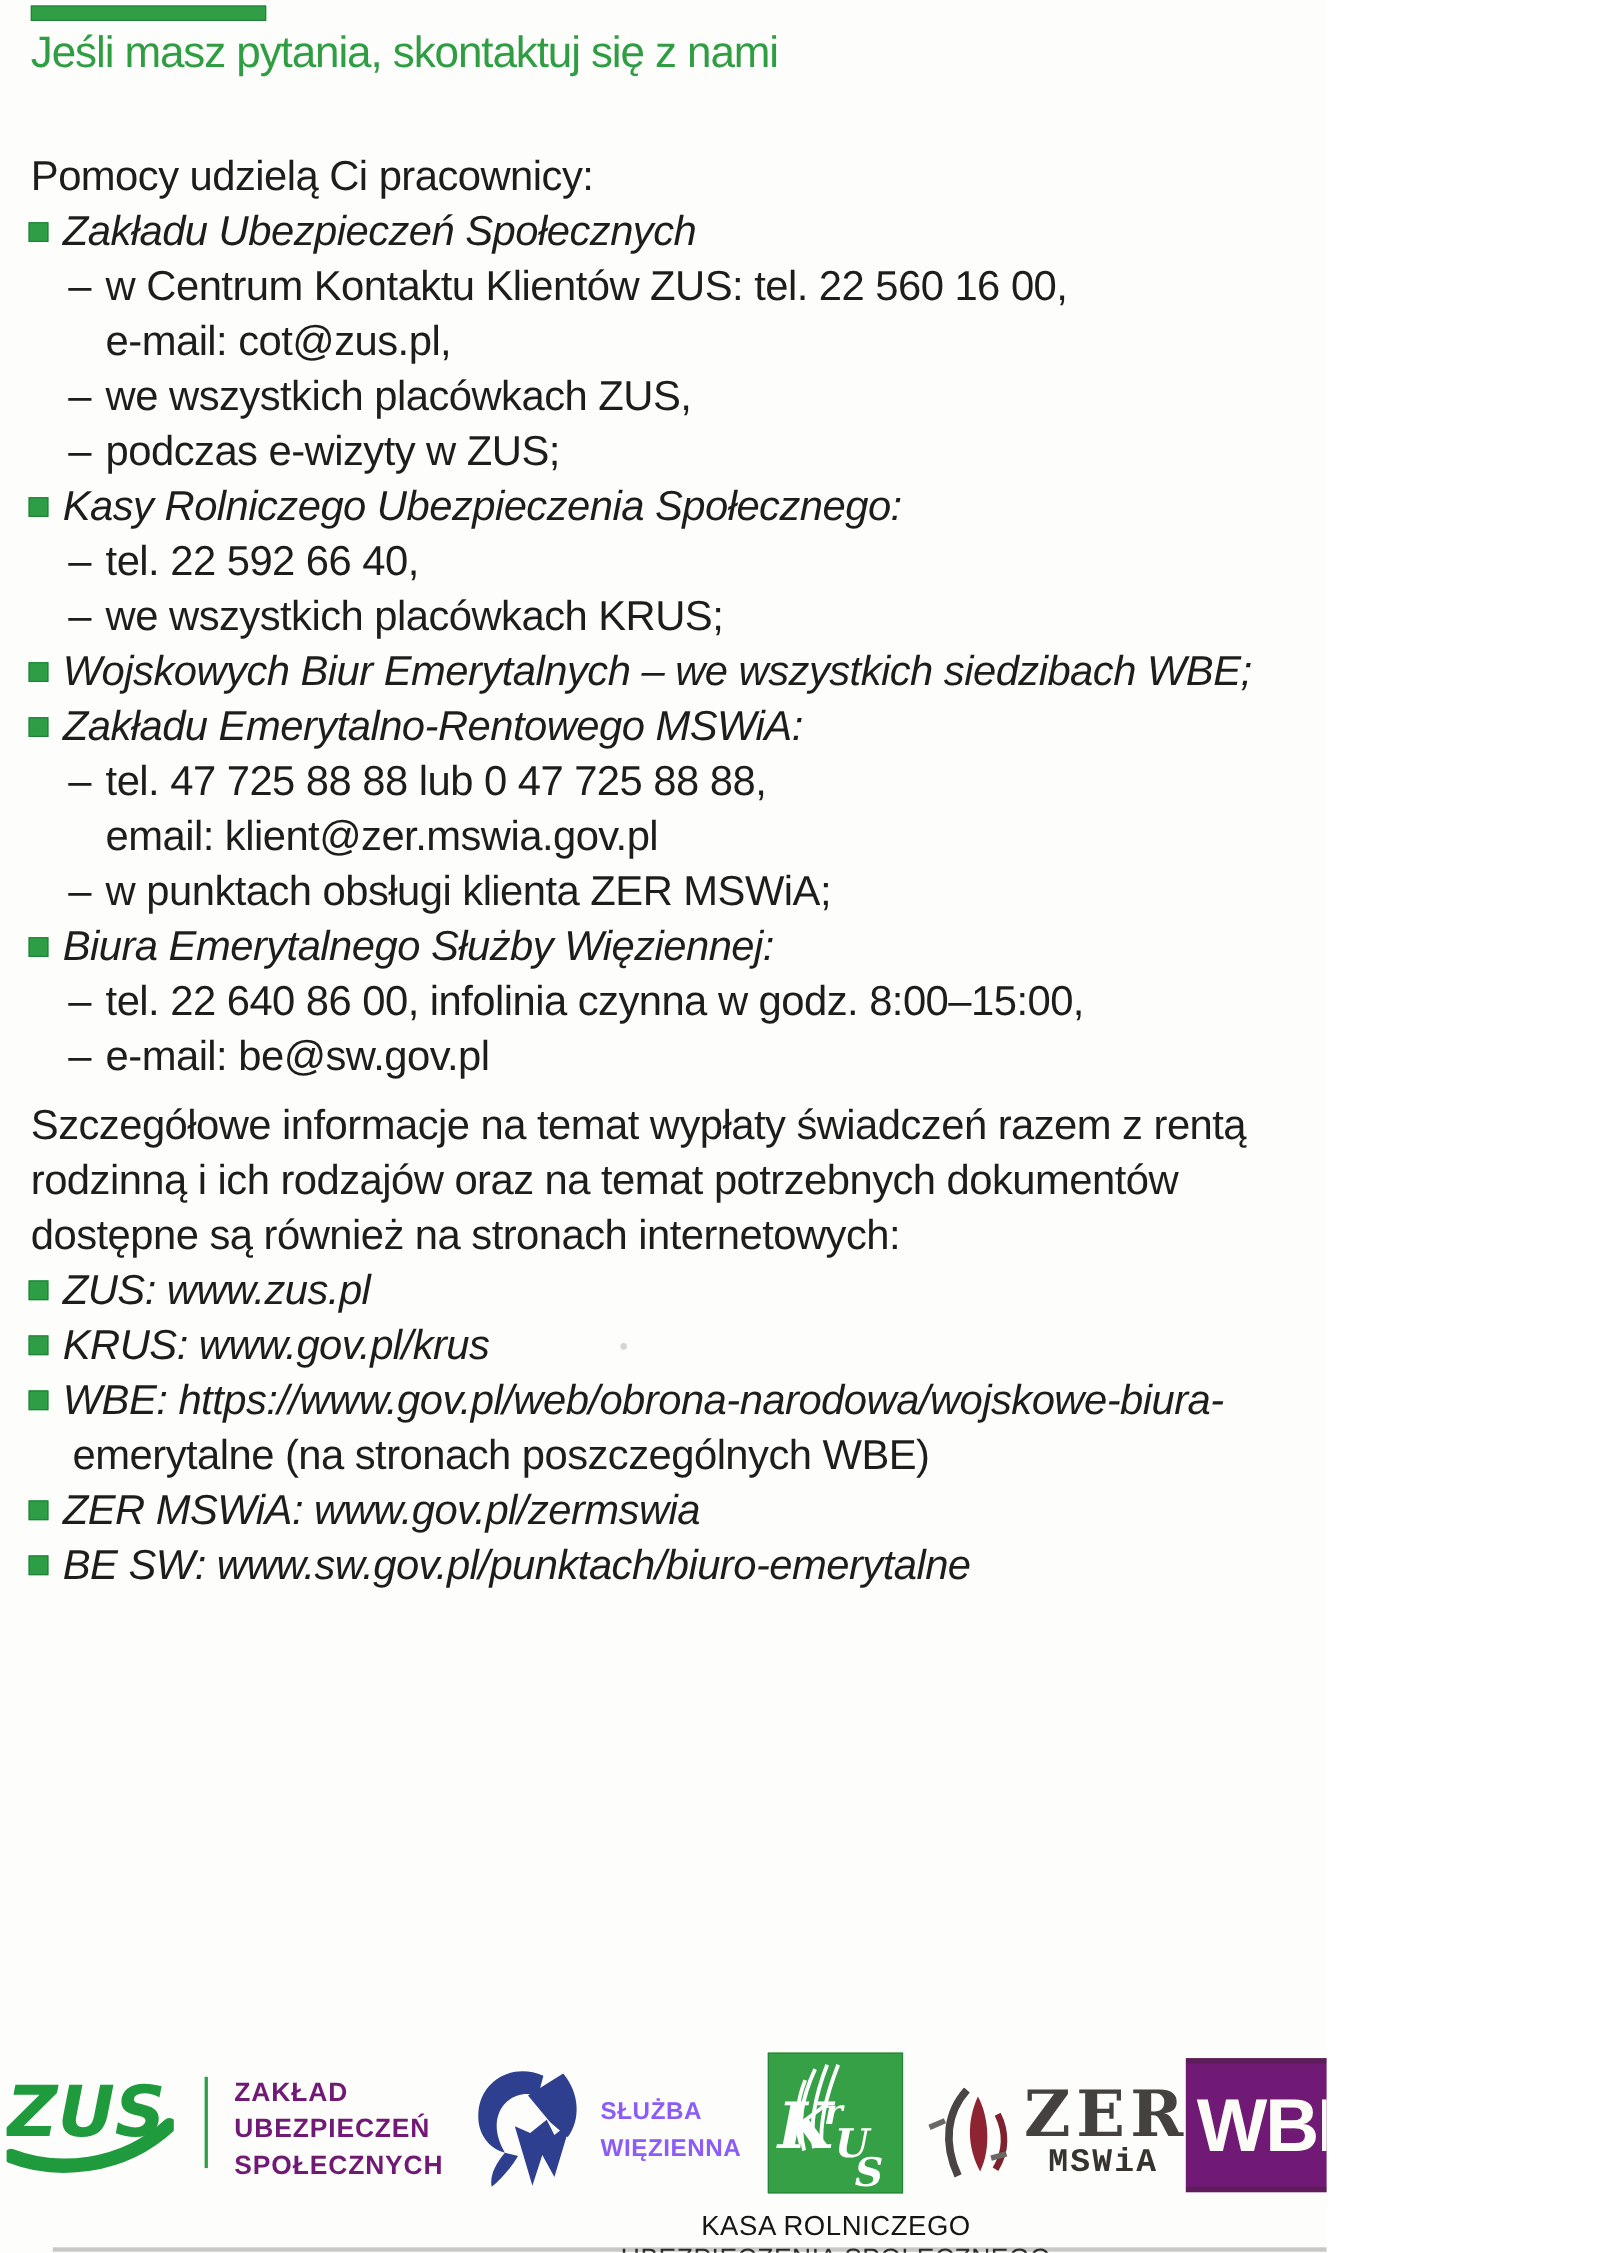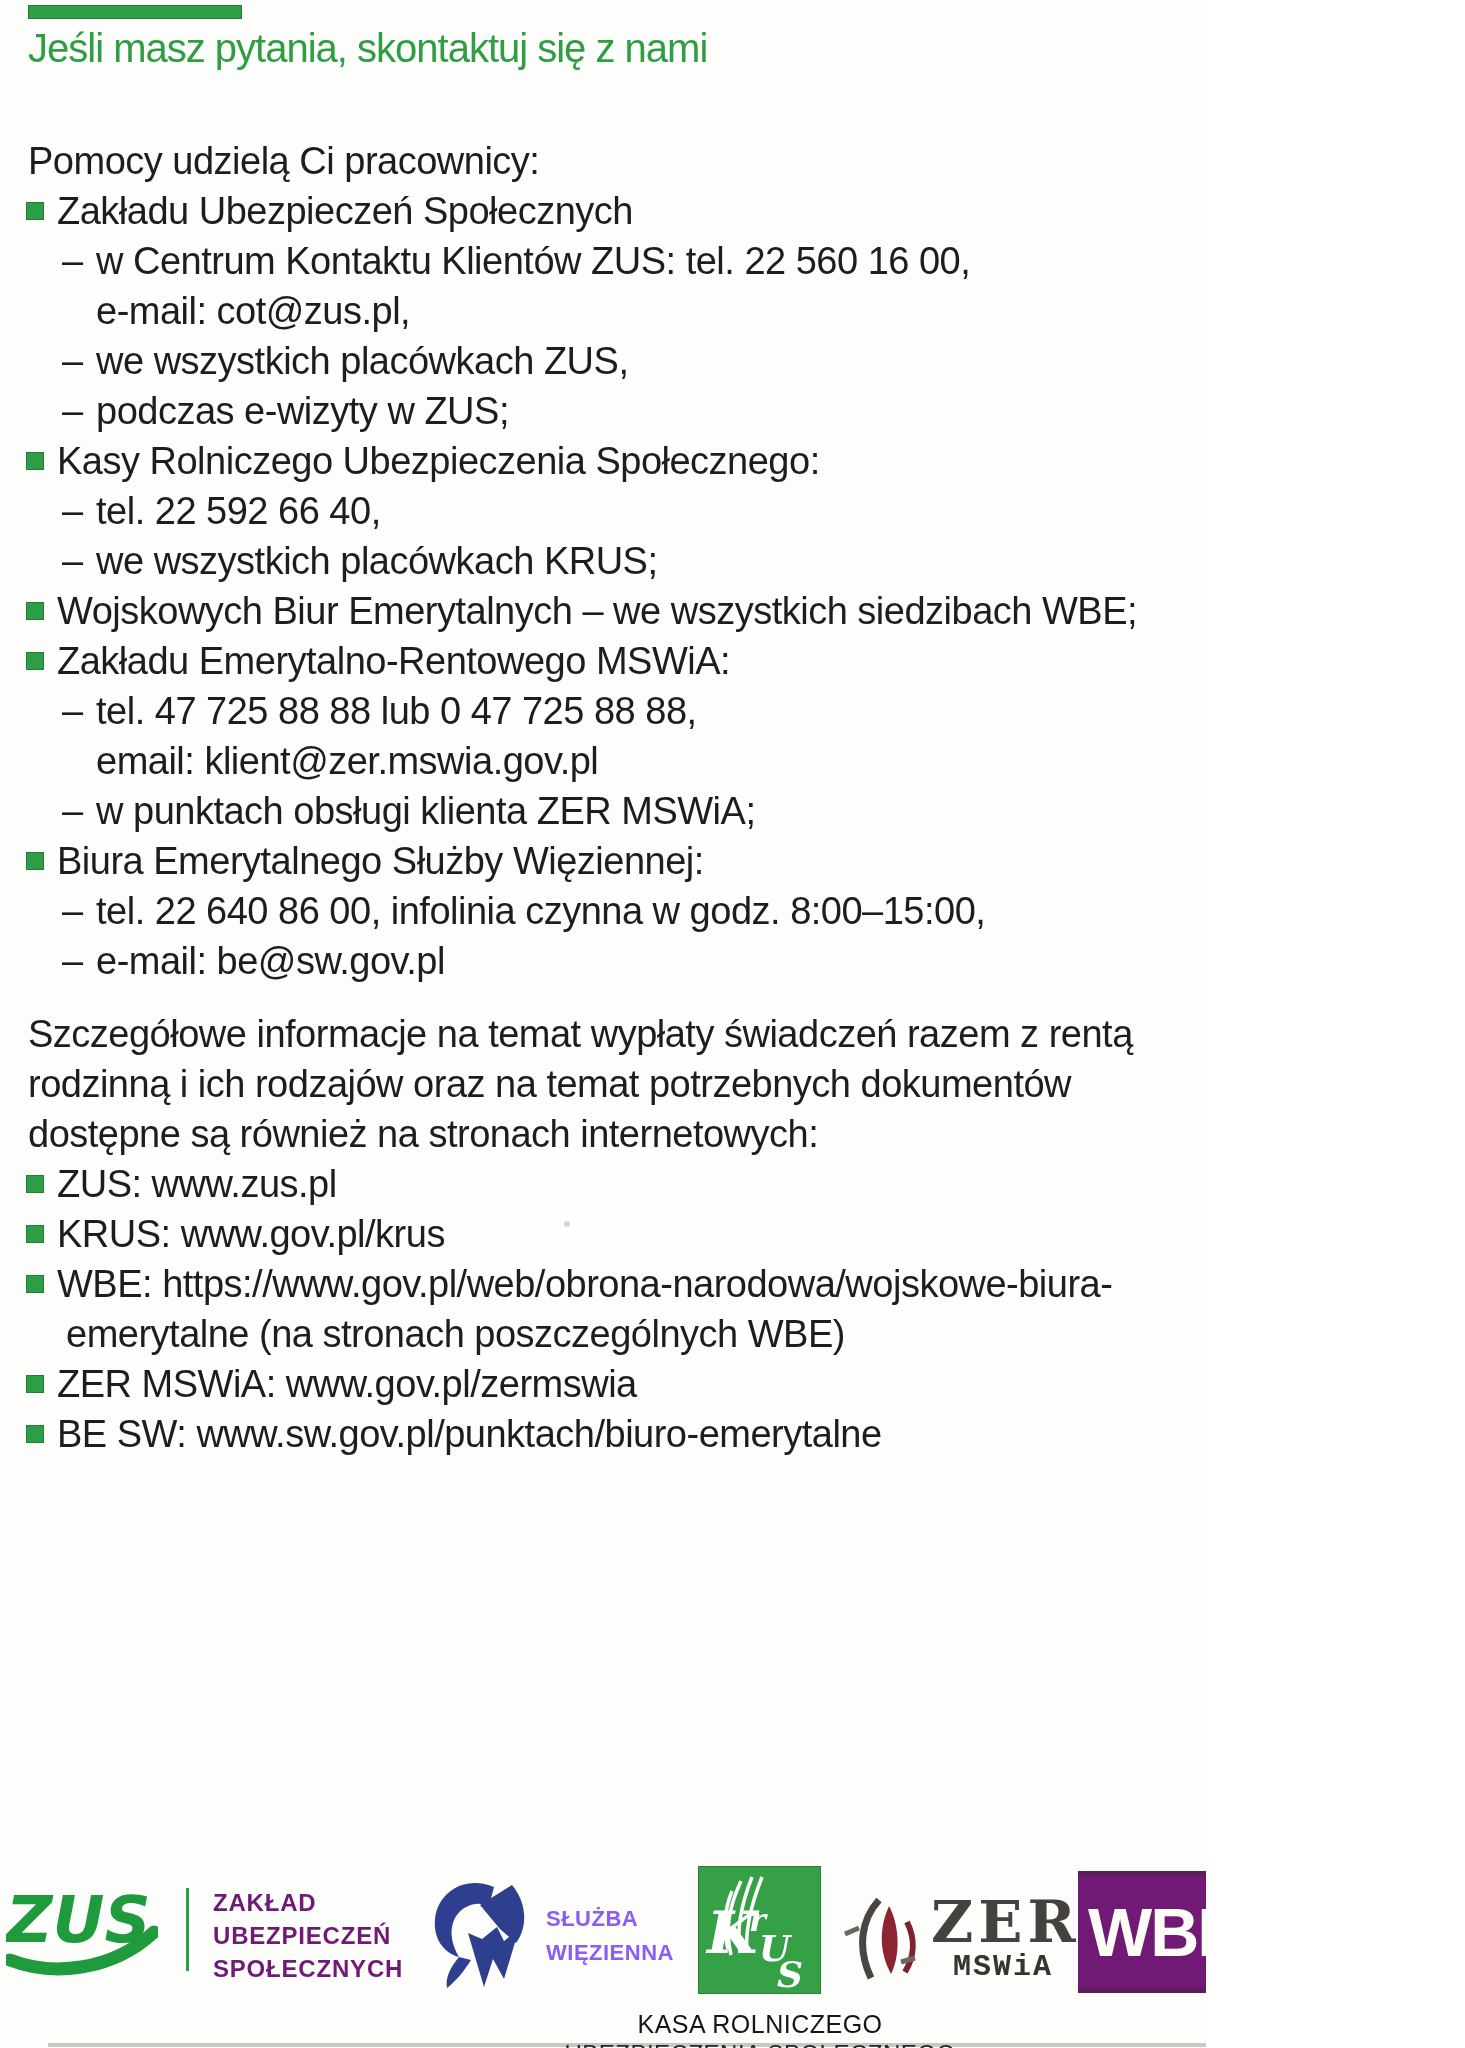--- a/index.html
+++ b/index.html
@@ -10,28 +10,28 @@
   
   .topbar{position:absolute;left:28px;top:5px;width:212px;height:12px;
     background:#2f9e45;border:1px solid #1e8038;}
   
   .heading{position:absolute;left:28px;top:24px;font-size:40px;line-height:48px;
     color:#2f9e43;letter-spacing:-1px;white-space:nowrap;}
   
   .body-col{position:absolute;left:28px;top:136px;width:1410px;}
   .line{position:relative;height:50px;line-height:50px;white-space:nowrap;
     font-size:38px;letter-spacing:-0.5px;color:#1d1d1b;}
-  .lb{padding-left:29px;}
+  .lb{padding-left:29px;font-style:italic;}
   .sq{position:absolute;left:-2px;top:16px;width:16px;height:16px;
     background:#2d9e45;border:1px solid #1f8038;}
   .ld{padding-left:68px;}
   .dm{position:absolute;left:34px;top:0;}
   .lc{padding-left:68px;}
   .lbc{padding-left:38px;}
-  .para{margin-top:23px;}
+  .para{margin-top:12px;}
   
   .zus-divider{position:absolute;left:186px;top:1888px;width:3px;height:83px;background:#2e9e49;}
   .zus-mark{position:absolute;left:6px;top:1882px;}
   .zus-text{position:absolute;left:213px;top:1886px;font-size:24px;line-height:33px;
     font-weight:bold;color:#701a75;letter-spacing:0.8px;}
   .sw-logo{position:absolute;left:424px;top:1875px;}
   .sw-text{position:absolute;left:546px;top:1902px;font-size:22px;line-height:34px;
     font-weight:bold;color:#8b5cf6;letter-spacing:0.5px;}
   .krus-logo{position:absolute;left:698px;top:1866px;width:121px;height:126px;
     background:#35a046;border:1px solid #258236;}

